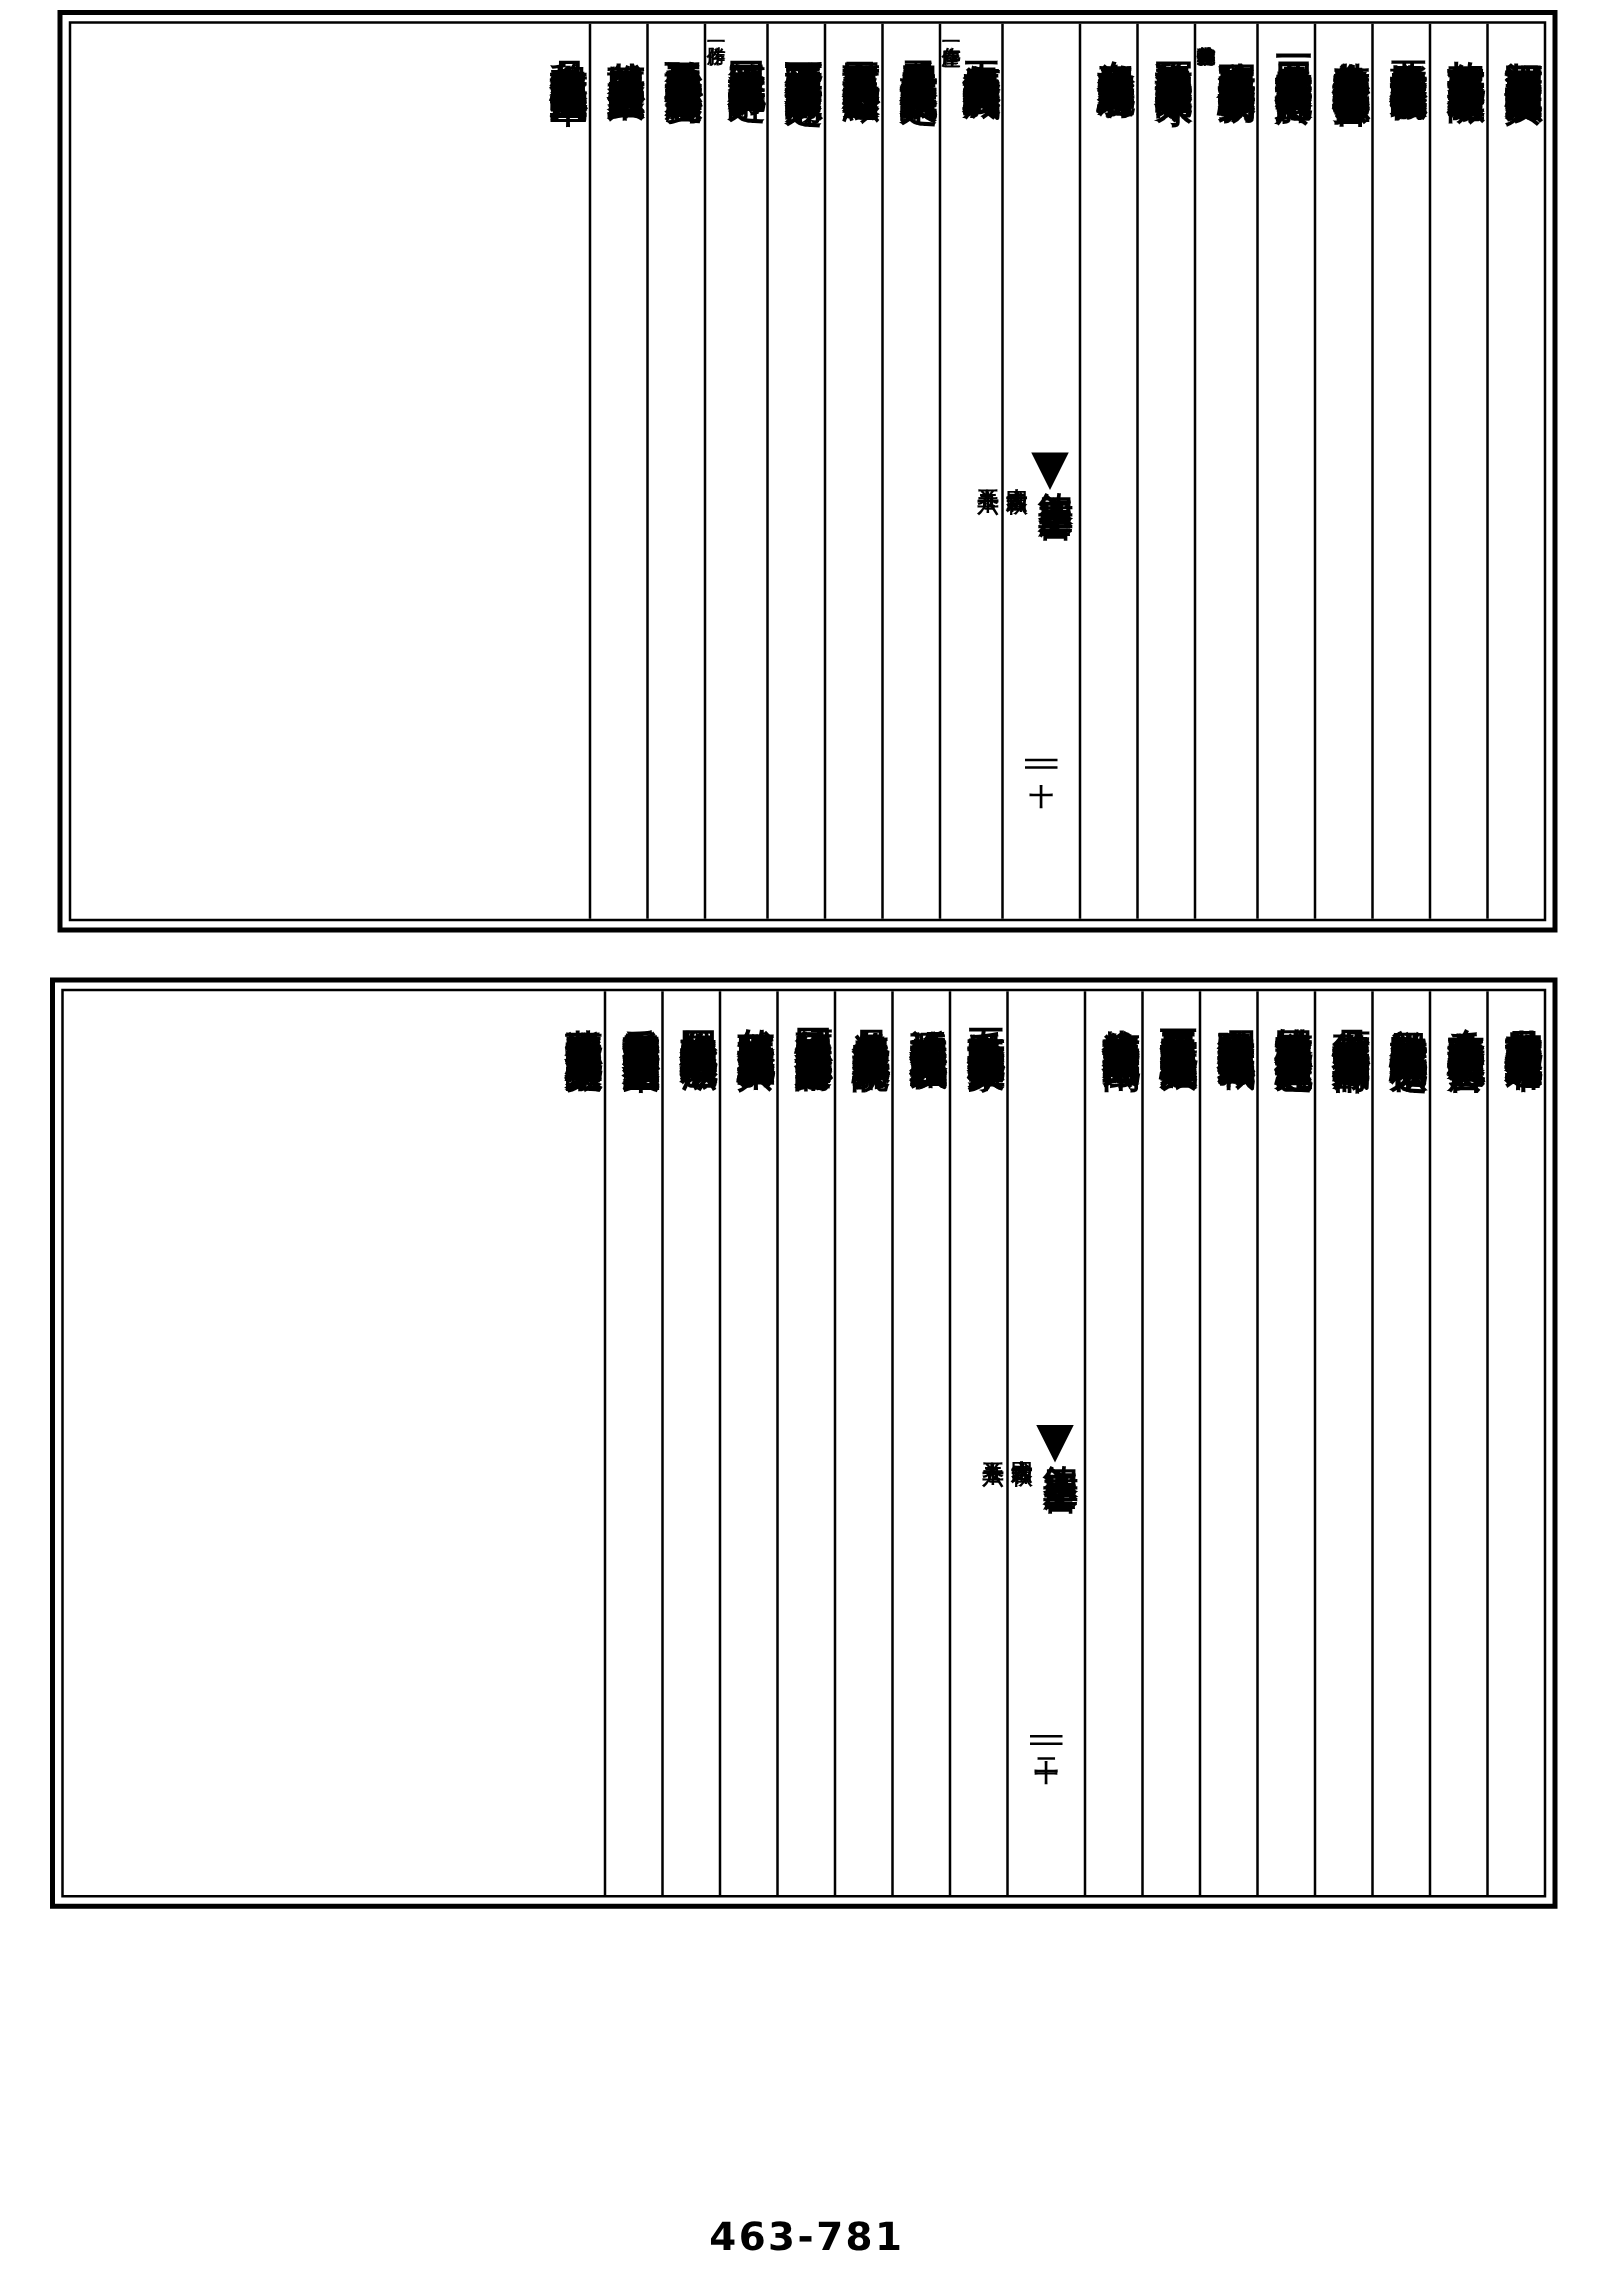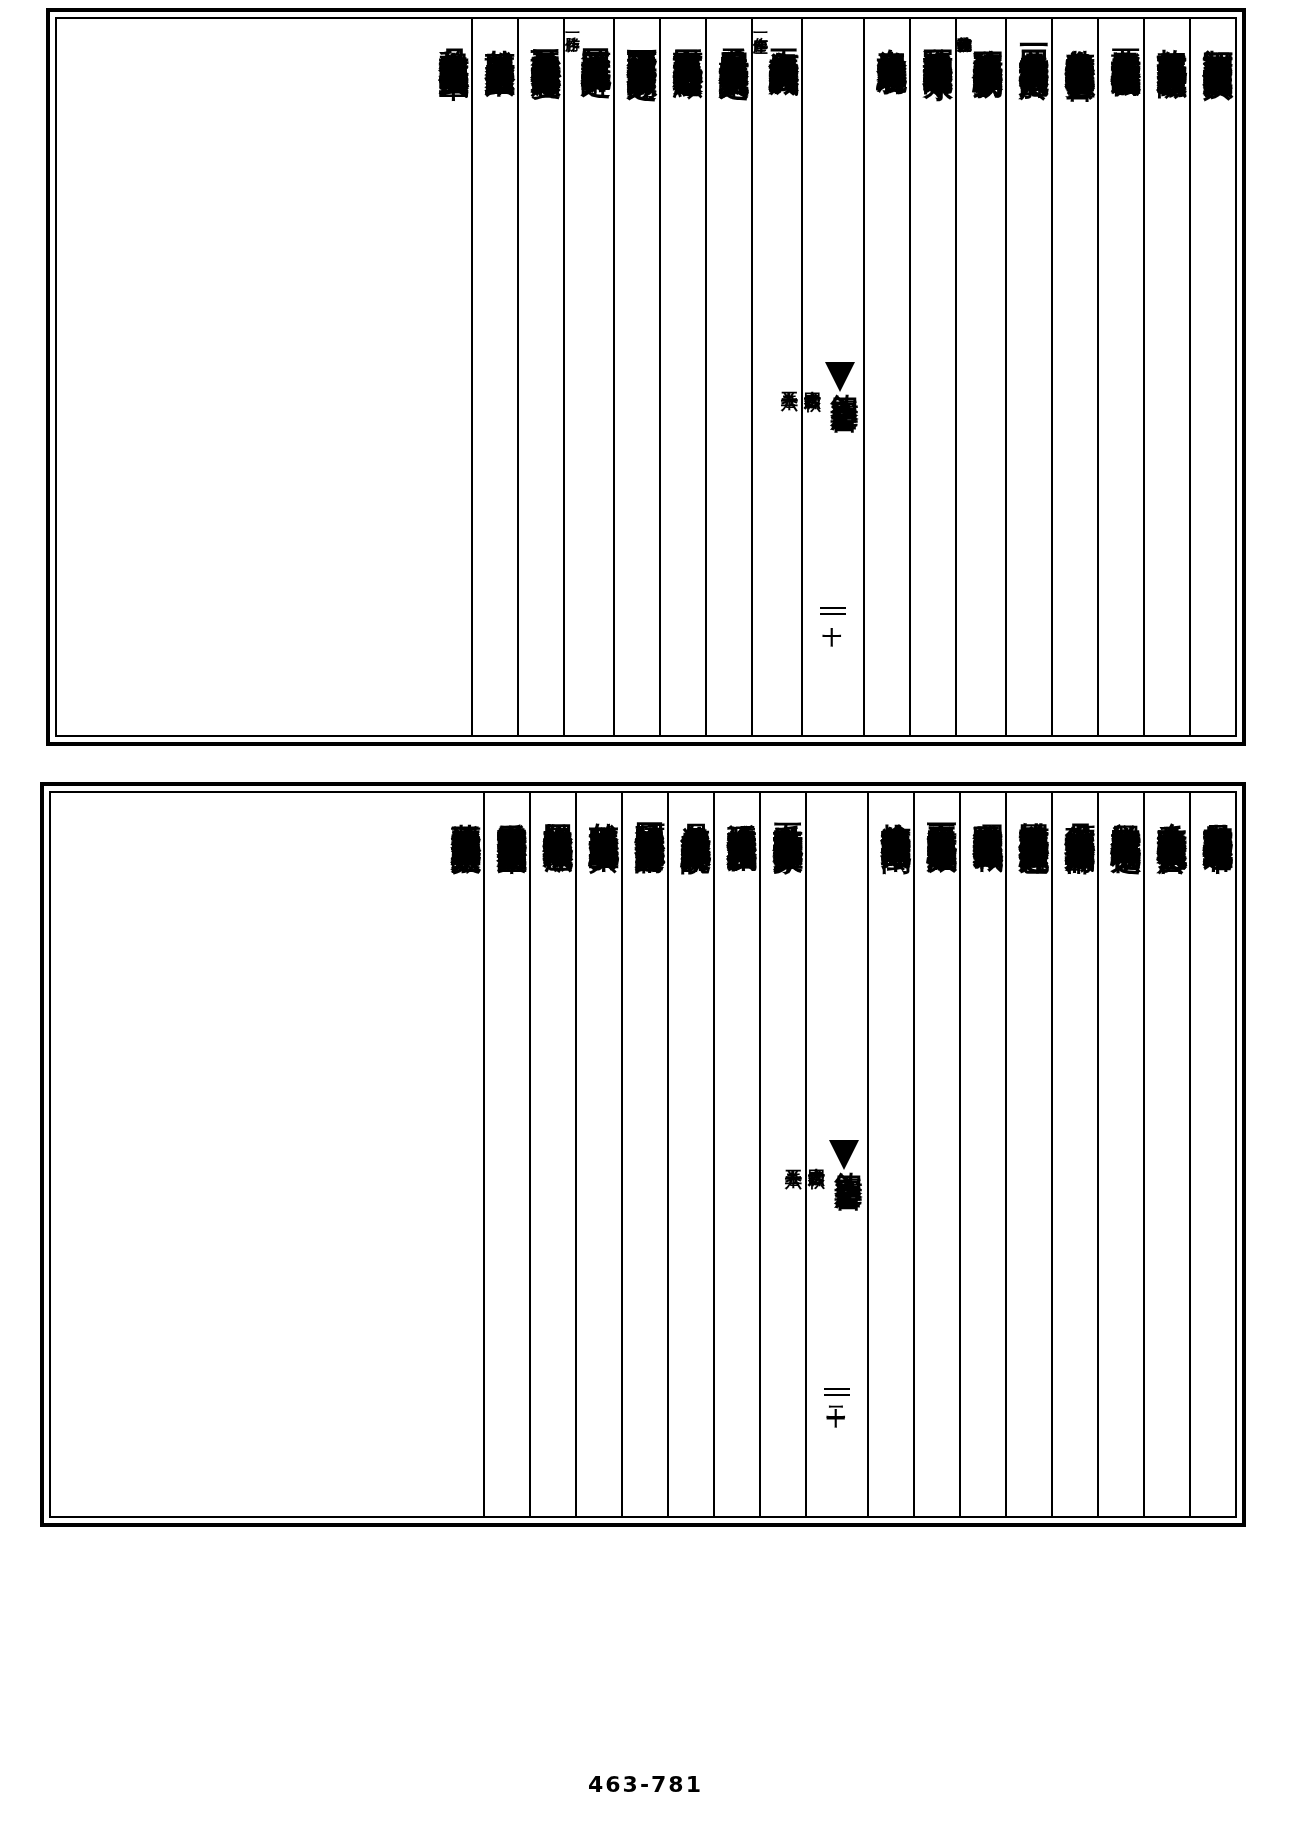--- a/index.html
+++ b/index.html
@@ -149,21 +149,21 @@
     padding: 2px 0;
   }
 
   
   .footer {
     position: absolute;
     left: 0;
     top: 1772px;
     width: 1291px;
     text-align: center;
-    font-size: 22px;
+    font-size: 31px;
     font-weight: 700;
     letter-spacing: 2px;
     font-family: "DejaVu Sans", "Liberation Sans", sans-serif;
   }
 </style>
 </head>
 <body>
 
 <div class="page">
 

